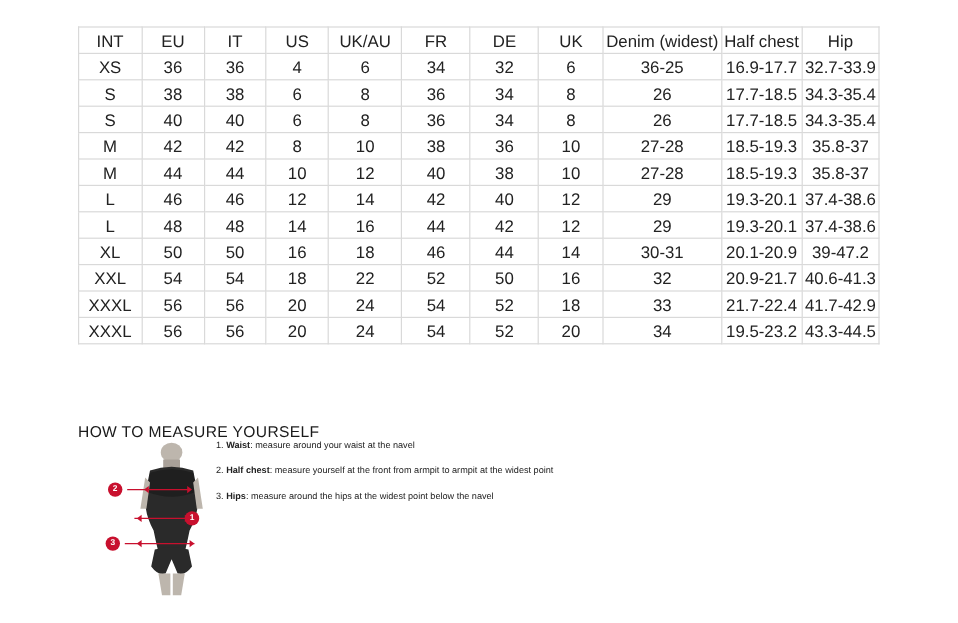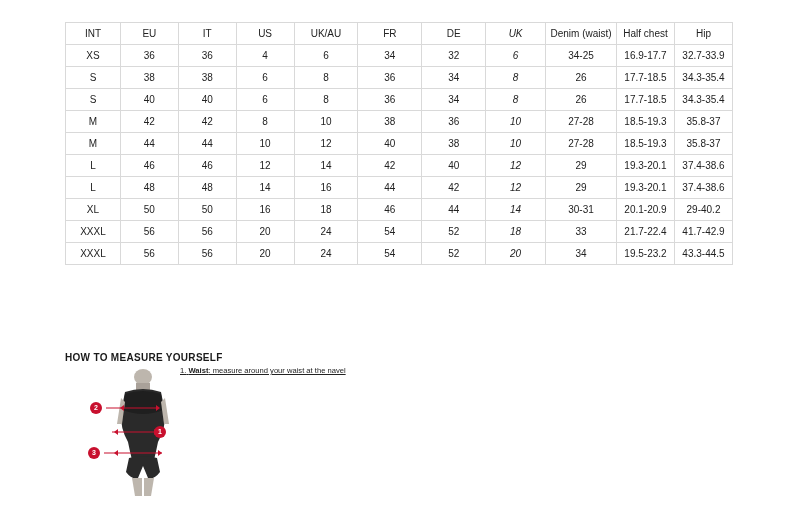--- a/index.html
+++ b/index.html
@@ -14,21 +14,21 @@
     position: relative;
     width: 798px; height: 519px;
     overflow: hidden;
   }
   table.size-table {
     position: absolute;
     left: 65px;
     top: 22px;
     width: 668px;
     border-collapse: collapse;
-    font-size: 10px;
+    font-size: 14px;
   }
   table.size-table th,
   table.size-table td {
     border: 1px solid #d9d9d9;
     text-align: center;
     vertical-align: middle;
     height: 22px;
     padding: 0 2px;
     font-weight: normal;
     color: #222;
@@ -36,50 +36,49 @@
   }
   table.size-table th { font-weight: normal; }
   
   .c0 { width: 55px; }
   .c1 { width: 58px; }
   .c2 { width: 58px; }
   .c3 { width: 58px; margin-left: 20px; }
   .c4 { width: 64px; }
   .c5 { width: 64px; }
   .c6 { width: 64px; }
-  .c7 { width: 60px; font-style: italic; }
+  .c7 { width: 60px; }
   .c8 { width: 71px; }
   .c9 { width: 58px; }
   .c10 { width: 58px; }
 
   .howto-title {
     position: absolute;
     left: 65px;
     top: 352px;
-    font-size: 10px;
-    font-weight: bold;
+    font-size: 13px;
+    font-weight: normal;
     letter-spacing: 0.3px;
     color: #1a1a1a;
   }
   .figure-wrap {
     position: absolute;
     left: 88px;
     top: 368px;
     width: 110px;
     height: 130px;
   }
   .instructions {
     position: absolute;
     left: 180px;
     top: 366px;
     width: 420px;
     font-size: 7.6px;
     line-height: 1.35;
     color: #222;
-    text-decoration: underline;
   }
   .instructions p {
     margin: 0 0 11px 0;
   }
   .instructions b { font-weight: bold; }
 
   .marker {
     position: absolute;
     width: 12px; height: 12px;
     border-radius: 50%;
@@ -103,36 +102,36 @@
     <thead>
       <tr>
         <th class="c0">INT</th>
         <th class="c1">EU</th>
         <th class="c2">IT</th>
         <th class="c3">US</th>
         <th class="c4">UK/AU</th>
         <th class="c5">FR</th>
         <th class="c6">DE</th>
         <th class="c7">UK</th>
-        <th class="c8">Denim (waist)</th>
+        <th class="c8">Denim (widest)</th>
         <th class="c9">Half chest</th>
         <th class="c10">Hip</th>
       </tr>
     </thead>
     <tbody id="table-body">
         <tr>
           <td class="c0">XS</td>
           <td class="c1">36</td>
           <td class="c2">36</td>
           <td class="c3">4</td>
           <td class="c4">6</td>
           <td class="c5">34</td>
           <td class="c6">32</td>
           <td class="c7">6</td>
-          <td class="c8">34-25</td>
+          <td class="c8">36-25</td>
           <td class="c9">16.9-17.7</td>
           <td class="c10">32.7-33.9</td>
         </tr>
         <tr>
           <td class="c0">S</td>
           <td class="c1">38</td>
           <td class="c2">38</td>
           <td class="c3">6</td>
           <td class="c4">8</td>
           <td class="c5">36</td>
@@ -211,21 +210,34 @@
           <td class="c0">XL</td>
           <td class="c1">50</td>
           <td class="c2">50</td>
           <td class="c3">16</td>
           <td class="c4">18</td>
           <td class="c5">46</td>
           <td class="c6">44</td>
           <td class="c7">14</td>
           <td class="c8">30-31</td>
           <td class="c9">20.1-20.9</td>
-          <td class="c10">29-40.2</td>
+          <td class="c10">39-47.2</td>
+        </tr>
+        <tr>
+          <td class="c0">XXL</td>
+          <td class="c1">54</td>
+          <td class="c2">54</td>
+          <td class="c3">18</td>
+          <td class="c4">22</td>
+          <td class="c5">52</td>
+          <td class="c6">50</td>
+          <td class="c7">16</td>
+          <td class="c8">32</td>
+          <td class="c9">20.9-21.7</td>
+          <td class="c10">40.6-41.3</td>
         </tr>
         <tr>
           <td class="c0">XXXL</td>
           <td class="c1">56</td>
           <td class="c2">56</td>
           <td class="c3">20</td>
           <td class="c4">24</td>
           <td class="c5">54</td>
           <td class="c6">52</td>
           <td class="c7">18</td>
@@ -281,15 +293,17 @@
       <polygon points="30,82 26,85 30,88" fill="#c8102e"></polygon>
       <polygon points="70,82 74,85 70,88" fill="#c8102e"></polygon>
     </svg>
     <div class="marker" id="m1">1</div>
     <div class="marker" id="m2">2</div>
     <div class="marker" id="m3">3</div>
   </div>
 
   <div class="instructions" id="instructions">
       <p><span>1.</span> <b>Waist</b><span>: measure around your waist at the navel</span></p>
+      <p><span>2.</span> <b>Half chest</b><span>: measure yourself at the front from armpit to armpit at the widest point</span></p>
+      <p><span>3.</span> <b>Hips</b><span>: measure around the hips at the widest point below the navel</span></p>
     </div>
 
 </div>
 
 </body></html>

